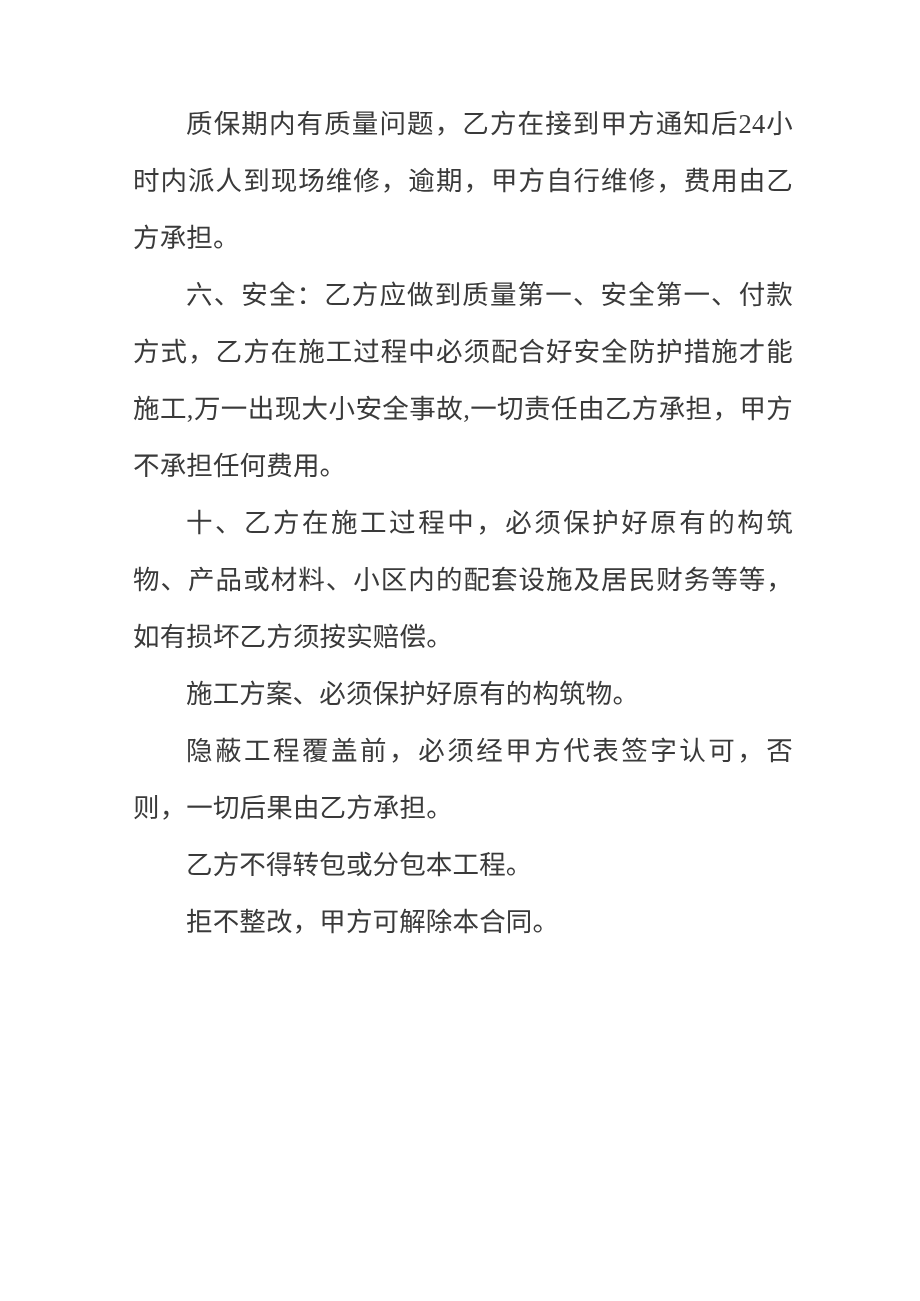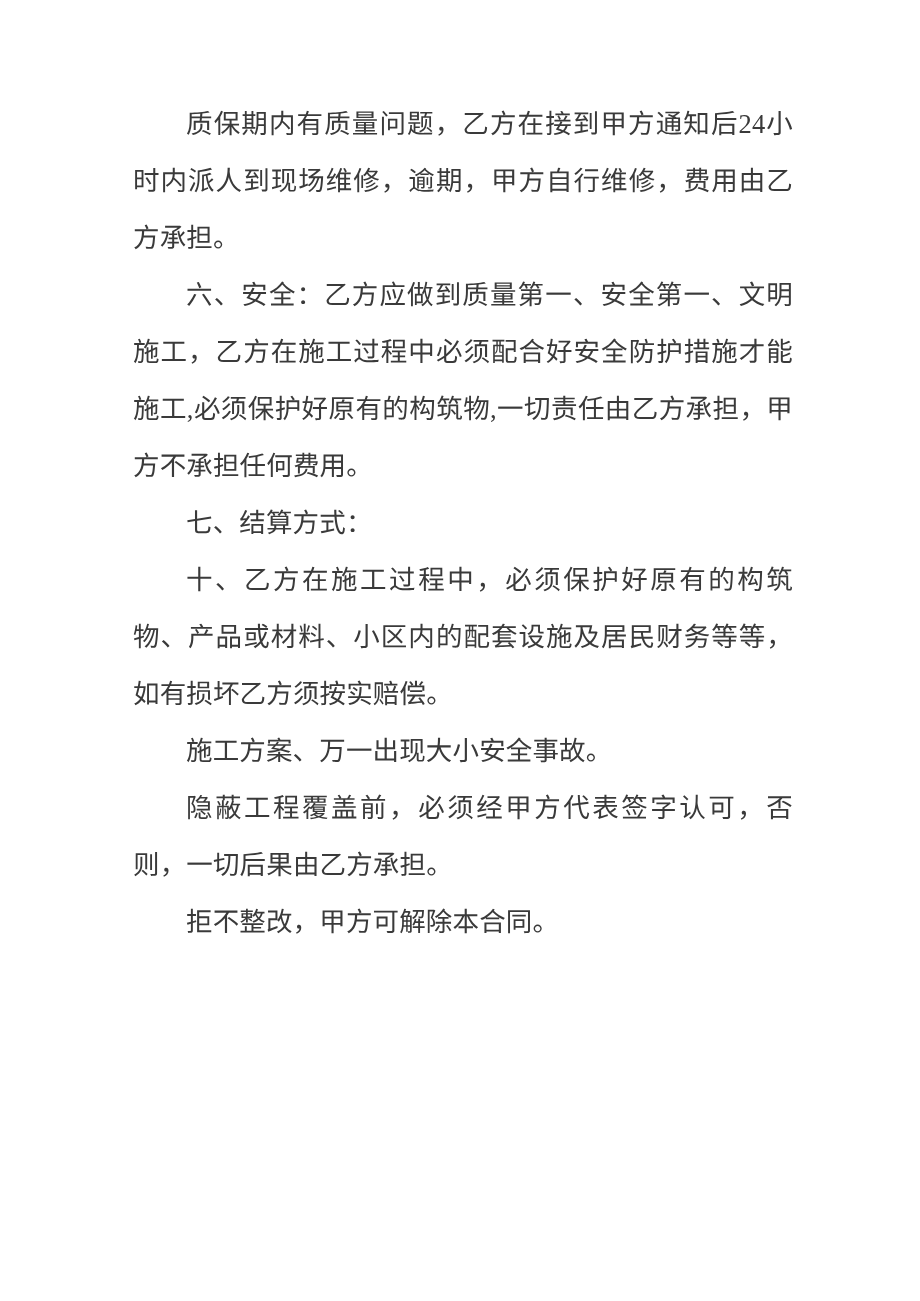--- a/index.html
+++ b/index.html
@@ -41,31 +41,31 @@
 </style>
 </head>
 <body>
 
 <div id="page">
 
   <div id="doc-body">
 
     <p class="para">质保期内有质量问题，乙方在接到甲方通知后24小时内派人到现场维修，逾期，甲方自行维修，费用由乙方承担。</p>
 
-    <p class="para">六、安全：乙方应做到质量第一、安全第一、文明施工，乙方在施工过程中必须配合好安全防护措施才能施工,必须保护好原有的构筑物,一切责任由乙方承担，甲方不承担任何费用。</p>
+    <p class="para">六、安全：乙方应做到质量第一、安全第一、付款方式，乙方在施工过程中必须配合好安全防护措施才能施工,万一出现大小安全事故,一切责任由乙方承担，甲方不承担任何费用。</p>
 
-    <p class="para">七、结算方式：</p>
 
 
 
     <p class="para">十、乙方在施工过程中，必须保护好原有的构筑物、产品或材料、小区内的配套设施及居民财务等等，如有损坏乙方须按实赔偿。</p>
 
-    <p class="para">施工方案、万一出现大小安全事故。</p>
+    <p class="para">施工方案、必须保护好原有的构筑物。</p>
 
     <p class="para">隐蔽工程覆盖前，必须经甲方代表签字认可，否则，一切后果由乙方承担。</p>
 
+    <p class="para">乙方不得转包或分包本工程。</p>
 
 
     <p class="para">拒不整改，甲方可解除本合同。</p>
 
   </div>
 
 </div>
 
 </body></html>

